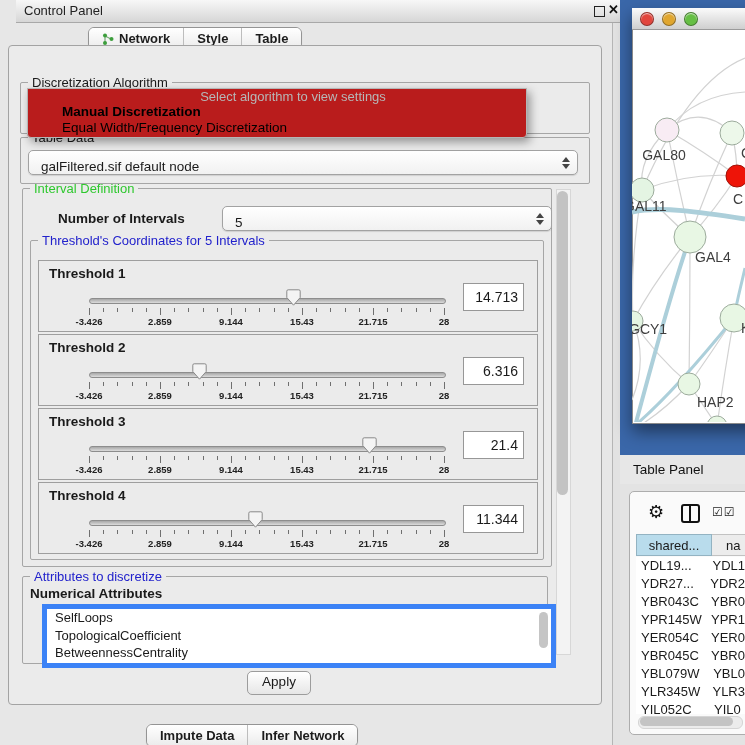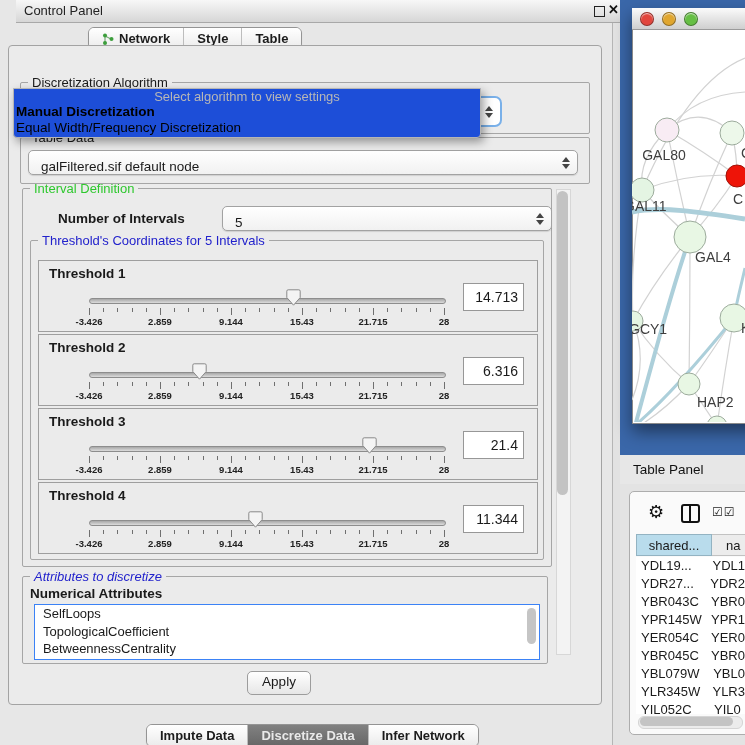--- a/index.html
+++ b/index.html
@@ -23,22 +23,22 @@
   .seg .item:first-child{border-left:none;}
   .seg .item.active{background:linear-gradient(#818181,#676767);color:#e9e9e9;}
 
   #main-panel{left:8px;top:45px;width:592px;height:658px;border:1px solid #a3a3a3;
               border-radius:4px;background:#ebebeb;}
 
   .group{border:1px solid #a6a6a6;border-radius:2px;}
   .gtitle{position:absolute;top:-8px;left:7px;background:#ebebeb;padding:0 4px;font-size:13px;}
 
   
-  #algo-popup{left:13px;top:88px;width:466px;height:48px;background:#1d4ed8;border:1px solid #b5b5b5;
-              border-radius:0 0 4px 4px;box-shadow:3px 4px 10px rgba(0,0,0,.38);z-index:9;}
+  #algo-popup{left:27px;top:88px;width:466px;height:48px;background:#b91c1c;border:1px solid #b5b5b5;
+              border-radius:0 0 4px 4px;box-shadow:3px 4px 10px rgba(0,0,0,.38);z-index:9;padding-left:32px;}
   #algo-placeholder{width:100%;text-align:center;font-size:13px;color:#b7b7b7;line-height:15px;}
   .algo-opt{font-size:13.5px;line-height:16px;padding-left:2px;color:#000;}
   .algo-opt.selected{font-weight:700;}
 
   #algo-combo-frag{left:28px;top:96px;width:470px;height:27px;background:#fff;border:2px solid #79b0e9;
                    border-radius:7px;z-index:5;}
   .stepper{position:absolute;right:7px;top:50%;transform:translateY(-50%);width:8px;height:12px;}
   .stepper .up{width:0;height:0;border-left:4px solid transparent;border-right:4px solid transparent;
                border-bottom:5px solid #444;margin-bottom:2px;}
   .stepper .dn{width:0;height:0;border-left:4px solid transparent;border-right:4px solid transparent;
@@ -55,21 +55,21 @@
          border-radius:3px;background:linear-gradient(#a7a7a7,#dcdcdc);}
   .handle{position:absolute;top:28px;width:15px;height:17px;}
   .tick{position:absolute;width:1px;background:#6f6f6f;top:47px;}
   .tick.minor{height:4px;}
   .tick.major{height:7px;}
   .tick-lab{position:absolute;top:55px;transform:translateX(-50%);font-size:9.5px;font-weight:700;color:#222;}
   .th-value{position:absolute;left:424px;top:22px;width:54px;height:26px;background:#fff;
             border:1px solid #979797;font-size:14px;text-align:right;padding-right:5px;line-height:26px;}
 
   
-  #attr-list{left:34px;top:604px;width:504px;height:54px;background:#fff;border:1px solid #3b82f6;
+  #attr-list{left:42px;top:604px;width:504px;height:54px;background:#fff;border:5px solid #3b82f6;
              overflow:hidden;}
   .attr-item{font-size:13px;line-height:17.5px;padding-left:8px;}
   .mini-thumb{position:absolute;background:#c5c5c5;border-radius:5px;}
 
   
   #outer-scroll{left:556px;top:189px;width:13px;height:464px;background:#f3f3f3;border:1px solid #d7d7d7;}
   #outer-thumb{left:557px;top:191px;width:11px;height:304px;background:#c3c3c3;border-radius:6px;}
 
   .btn{background:linear-gradient(#ffffff,#e6e6e6);border:1px solid #9c9c9c;border-radius:5px;
        font-size:13.5px;text-align:center;line-height:20px;}
@@ -352,42 +352,39 @@
           <div class="tick-lab" style="left: 50px;">-3.426</div>
           <div class="tick-lab" style="left: 121px;">2.859</div>
           <div class="tick-lab" style="left: 192px;">9.144</div>
           <div class="tick-lab" style="left: 263px;">15.43</div>
           <div class="tick-lab" style="left: 334px;">21.715</div>
           <div class="tick-lab" style="left: 405px;">28</div>
         </div>
 </div>
 
     <div class="group abs" style="left:22px;top:576px;width:524px;height:86px;">
-      <span class="gtitle" style="color:#2222cc;font-style:italic;">Attributes to discretize</span>
+      <span class="gtitle" style="color:#2222cc;">Attributes to discretize</span>
     </div>
     <div class="abs" style="left:30px;top:586px;font-size:13.5px;font-weight:700;">Numerical Attributes</div>
     <div id="attr-list" class="abs">
       <div class="mini-thumb" style="right:3px;top:3px;width:9px;height:36px;"></div>
     <div class="attr-item">SelfLoops</div>
         <div class="attr-item">TopologicalCoefficient</div>
         <div class="attr-item">BetweennessCentrality</div>
       </div>
 
     <div id="outer-scroll" class="abs"></div>
     <div id="outer-thumb" class="abs"></div>
 
     <div class="btn abs" style="left:247px;top:671px;width:62px;height:22px;">Apply</div>
 
     <div class="abs" style="left:146px;top:724px;">
       <div class="seg" id="bottom-tabs">
           <div class="item">
             <span>Impute Data</span>
-          </div>
-          <div class="item active">
-            <span>Discretize Data</span>
           </div>
           <div class="item">
             <span>Infer Network</span>
           </div>
         </div>
     </div>
   </div>
 
   <div id="net-frame" class="abs"></div>
   <div id="net-window" class="abs"></div>

